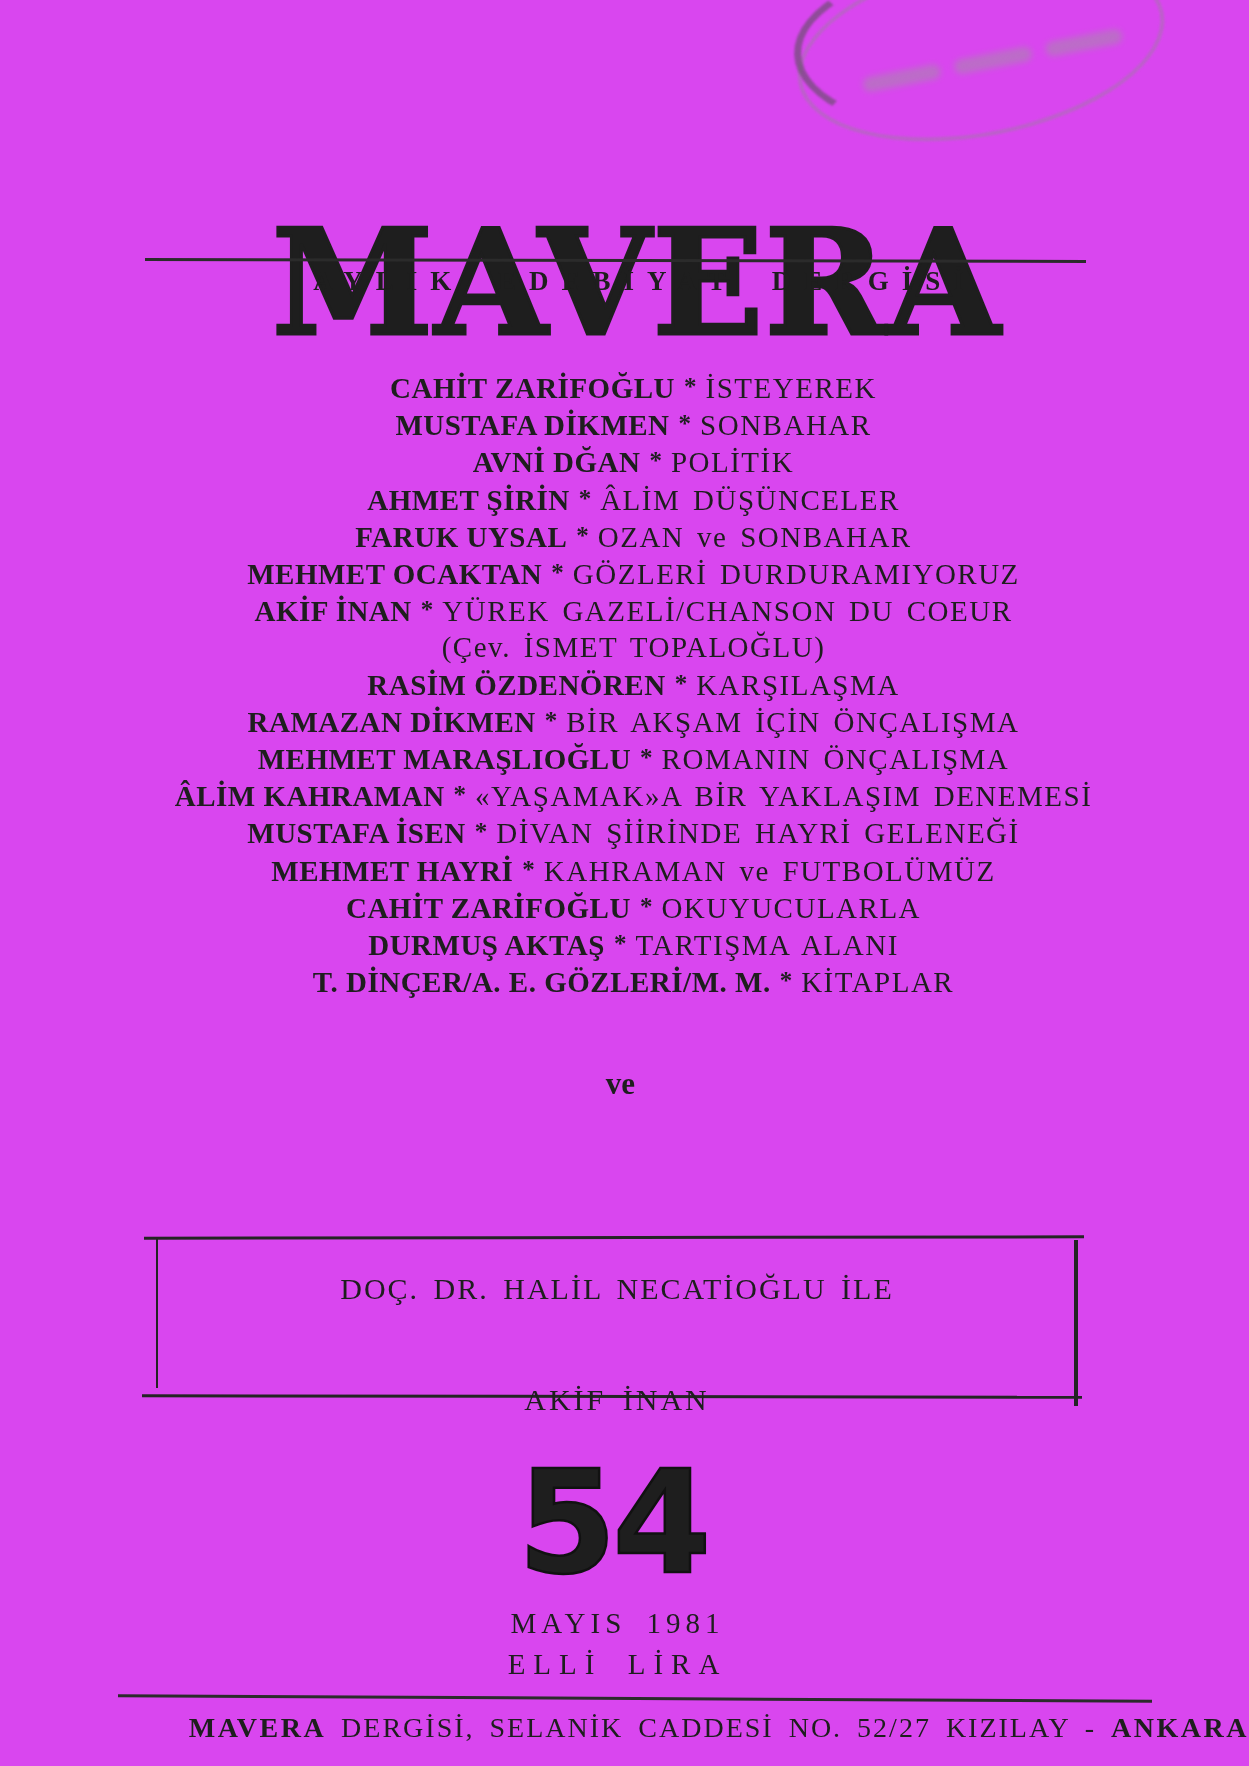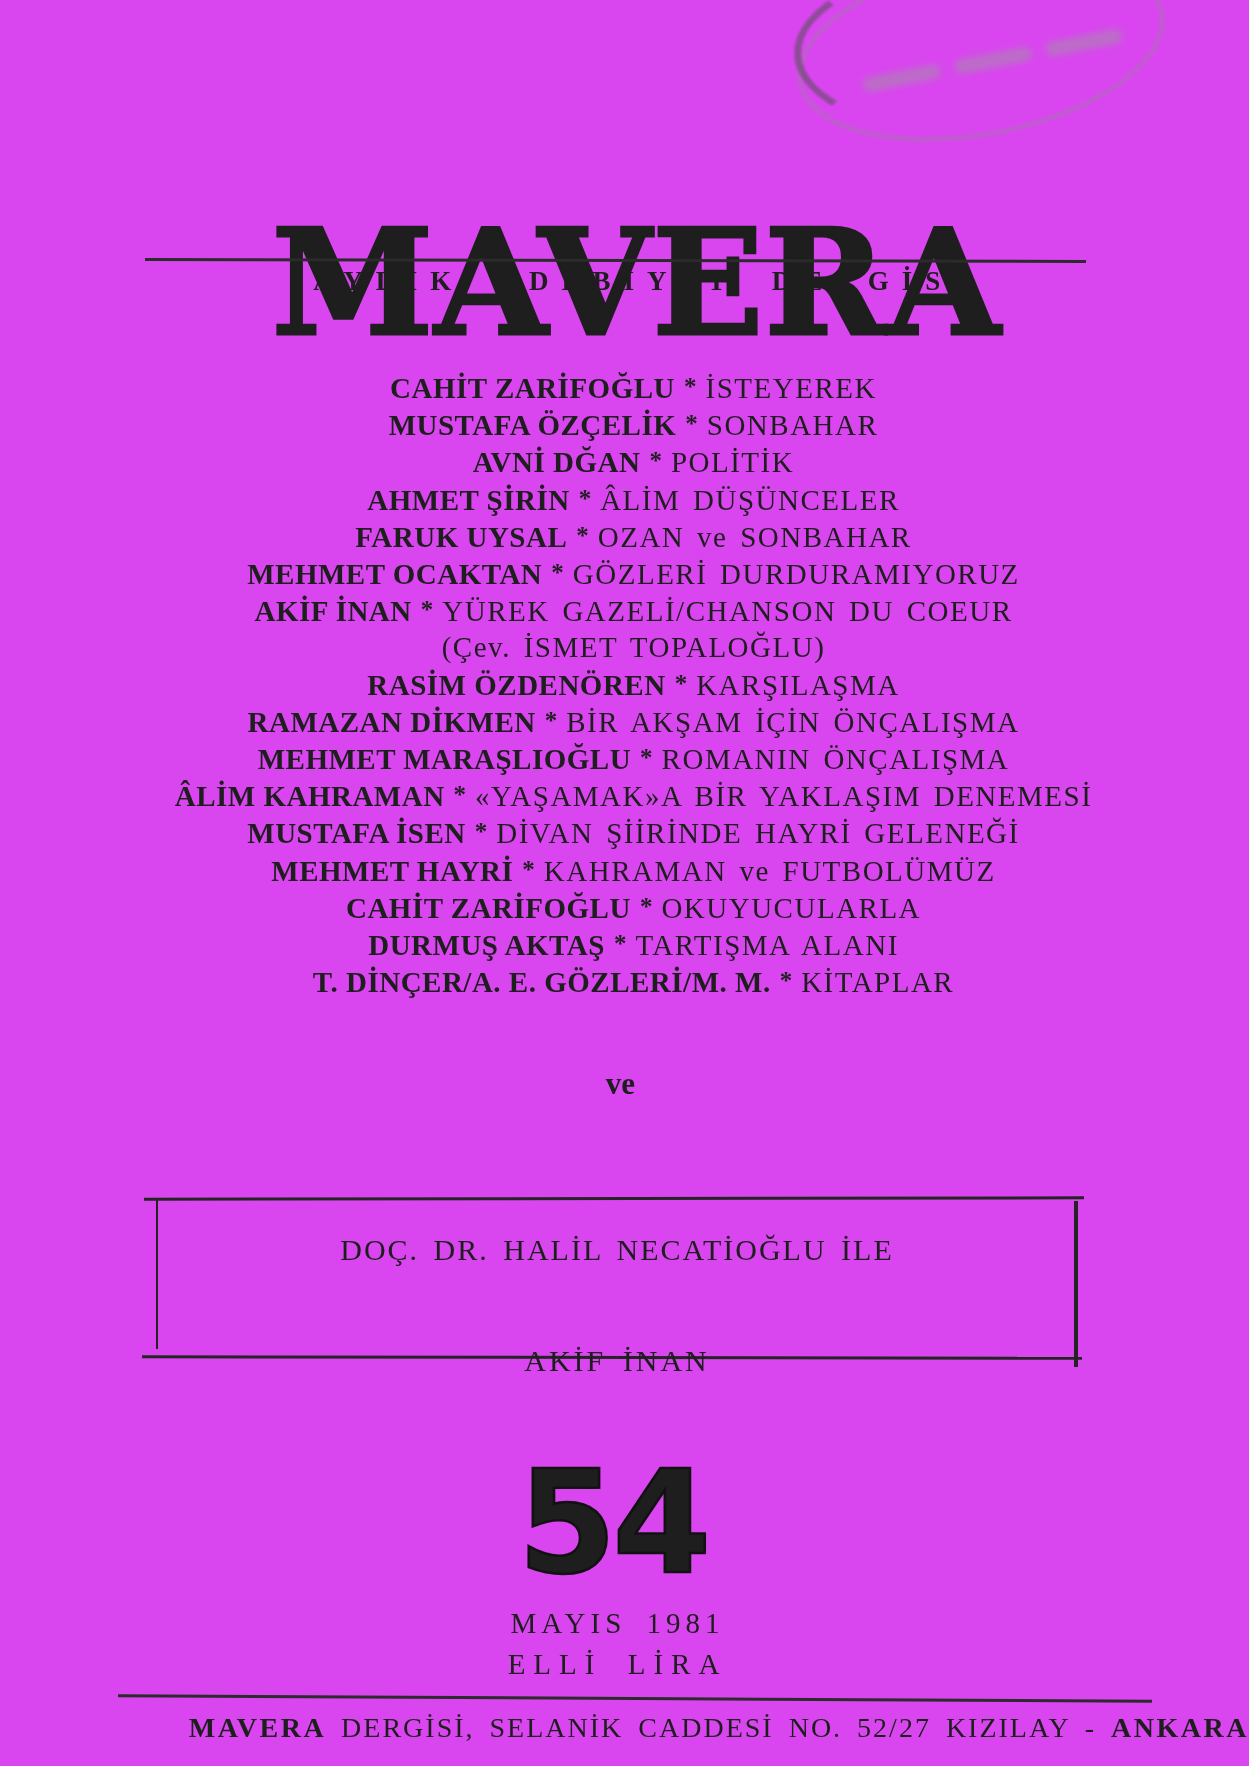--- a/index.html
+++ b/index.html
@@ -32,21 +32,21 @@
   .toc{position:absolute;top:369px;left:9px;width:100%;text-align:center;font-size:29px;line-height:36.2px;white-space:nowrap;}
   .toc .author{font-weight:bold;letter-spacing:.5px;margin-top:25px;}
   .toc .sep{display:inline-block;margin:0 9px;font-size:25px;font-weight:bold;vertical-align:3px;}
   .toc .sep:empty{display:none;margin:0;}
   .toc .author:empty{display:none;}
   .toc .title{letter-spacing:1.5px;word-spacing:4px;}
 
   .connector{position:absolute;top:1066px;left:-4px;width:100%;text-align:center;font-weight:bold;font-size:31px;}
 
   
-  .feature-box{position:absolute;left:156px;top:1197px;width:922px;height:162px;}
+  .feature-box{position:absolute;left:156px;top:1236px;width:922px;height:162px;}
   .bx{position:absolute;background:#242424;}
   .bx-top{left:-12px;right:-6px;top:0;height:3px;transform:rotate(-.08deg);}
   .bx-bottom{left:-14px;right:-4px;bottom:0;height:3px;transform:rotate(.1deg);}
   .bx-left{left:0;top:2px;bottom:10px;width:2px;}
   .bx-right{right:0;top:4px;bottom:-8px;width:4px;}
   .fb-line{position:absolute;left:0;width:100%;text-align:center;font-size:30px;white-space:nowrap;}
   .fb-line1{top:36px;letter-spacing:2px;word-spacing:5px;}
   .fb-line2{top:92px;font-weight:bold;letter-spacing:2px;word-spacing:6px;}
   .fb-line3{top:147px;letter-spacing:3px;word-spacing:6px;}
 
@@ -78,21 +78,21 @@
         <i></i>
       </div>
   </div>
 
   <h1 class="masthead-title">MAVERA</h1>
   <div class="masthead-rule"></div>
   <div class="masthead-subtitle">AYLIK EDEBİYAT DERGİSİ</div>
 
   <div class="toc">
     <div class="toc-line"><span class="author">CAHİT ZARİFOĞLU</span><span class="sep">*</span><span class="title">İSTEYEREK</span></div>
-    <div class="toc-line"><span class="author">MUSTAFA ÖZÇELİK</span><span class="sep">*</span><span class="title">SONBAHAR</span></div>
+    <div class="toc-line"><span class="author">MUSTAFA DİKMEN</span><span class="sep">*</span><span class="title">SONBAHAR</span></div>
     <div class="toc-line"><span class="author">AVNİ DĞAN</span><span class="sep">*</span><span class="title">POLİTİK</span></div>
     <div class="toc-line"><span class="author">AHMET ŞİRİN</span><span class="sep">*</span><span class="title">ÂLİM DÜŞÜNCELER</span></div>
     <div class="toc-line"><span class="author">FARUK UYSAL</span><span class="sep">*</span><span class="title">OZAN ve SONBAHAR</span></div>
     <div class="toc-line"><span class="author">MEHMET OCAKTAN</span><span class="sep">*</span><span class="title">GÖZLERİ DURDURAMIYORUZ</span></div>
     <div class="toc-line"><span class="author">AKİF İNAN</span><span class="sep">*</span><span class="title">YÜREK GAZELİ/CHANSON DU COEUR</span></div>
     <div class="toc-line"><span class="title">(Çev. İSMET TOPALOĞLU)</span></div>
     <div class="toc-line"><span class="author">RASİM ÖZDENÖREN</span><span class="sep">*</span><span class="title">KARŞILAŞMA</span></div>
     <div class="toc-line"><span class="author">RAMAZAN DİKMEN</span><span class="sep">*</span><span class="title">BİR AKŞAM İÇİN ÖNÇALIŞMA</span></div>
     <div class="toc-line"><span class="author">MEHMET MARAŞLIOĞLU</span><span class="sep">*</span><span class="title">ROMANIN ÖNÇALIŞMA</span></div>
     <div class="toc-line"><span class="author">ÂLİM KAHRAMAN</span><span class="sep">*</span><span class="title">«YAŞAMAK»A BİR YAKLAŞIM DENEMESİ</span></div>

